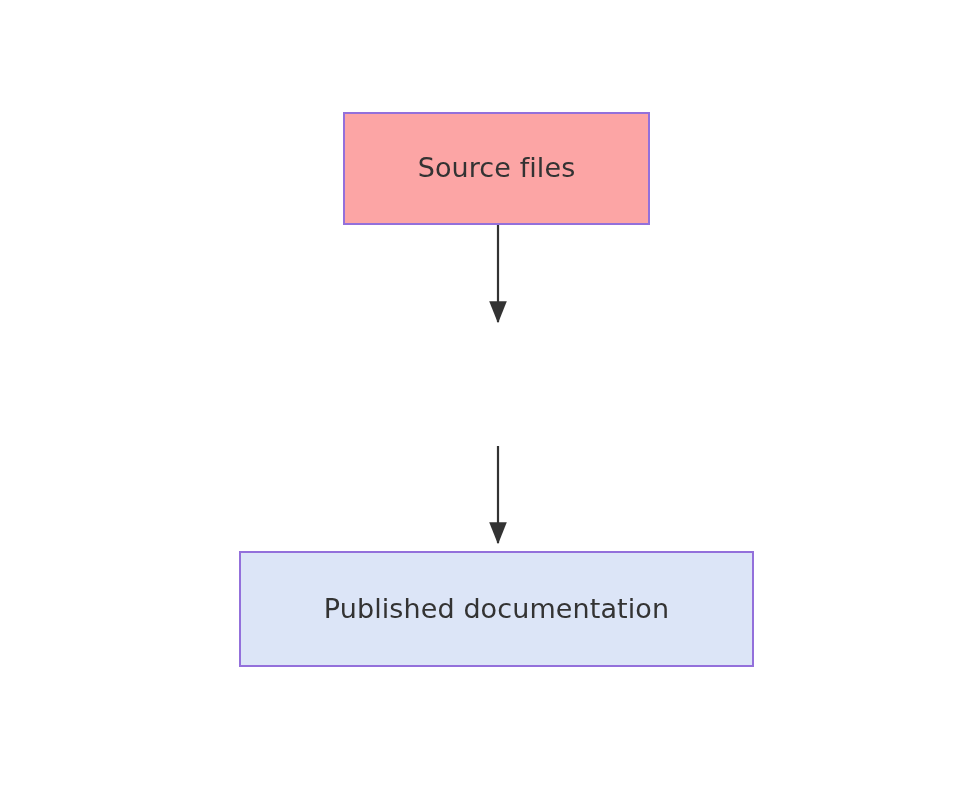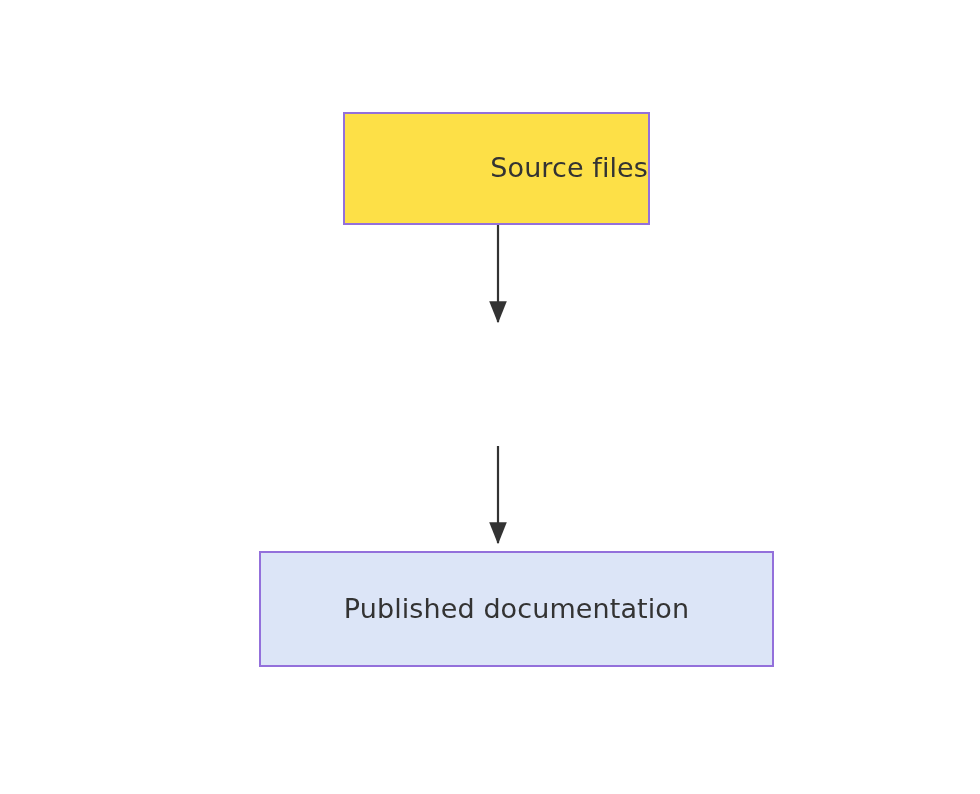--- a/index.html
+++ b/index.html
@@ -41,37 +41,35 @@
     letter-spacing: 0.1px;
     white-space: nowrap;
     text-align: center;
   }
 
   #node-source-files {
     left: 343px;
     top: 112px;
     width: 307px;
     height: 113px;
-    background: #fde047;
-    justify-content: flex-end;
+    background: #fca5a5;
   }
   #node-openapi-documents {
     left: 280px;
     top: 330px;
     width: 432px;
     height: 116px;
     background: #e2d5ea;
   }
   #node-published-documentation {
     left: 239px;
     top: 551px;
     width: 515px;
     height: 116px;
     background: #dce5f7;
-    margin-left: 20px;
   }
 
   
   #edge-layer {
     position: absolute;
     left: 0;
     top: 0;
     width: 980px;
     height: 794px;
     pointer-events: none;

